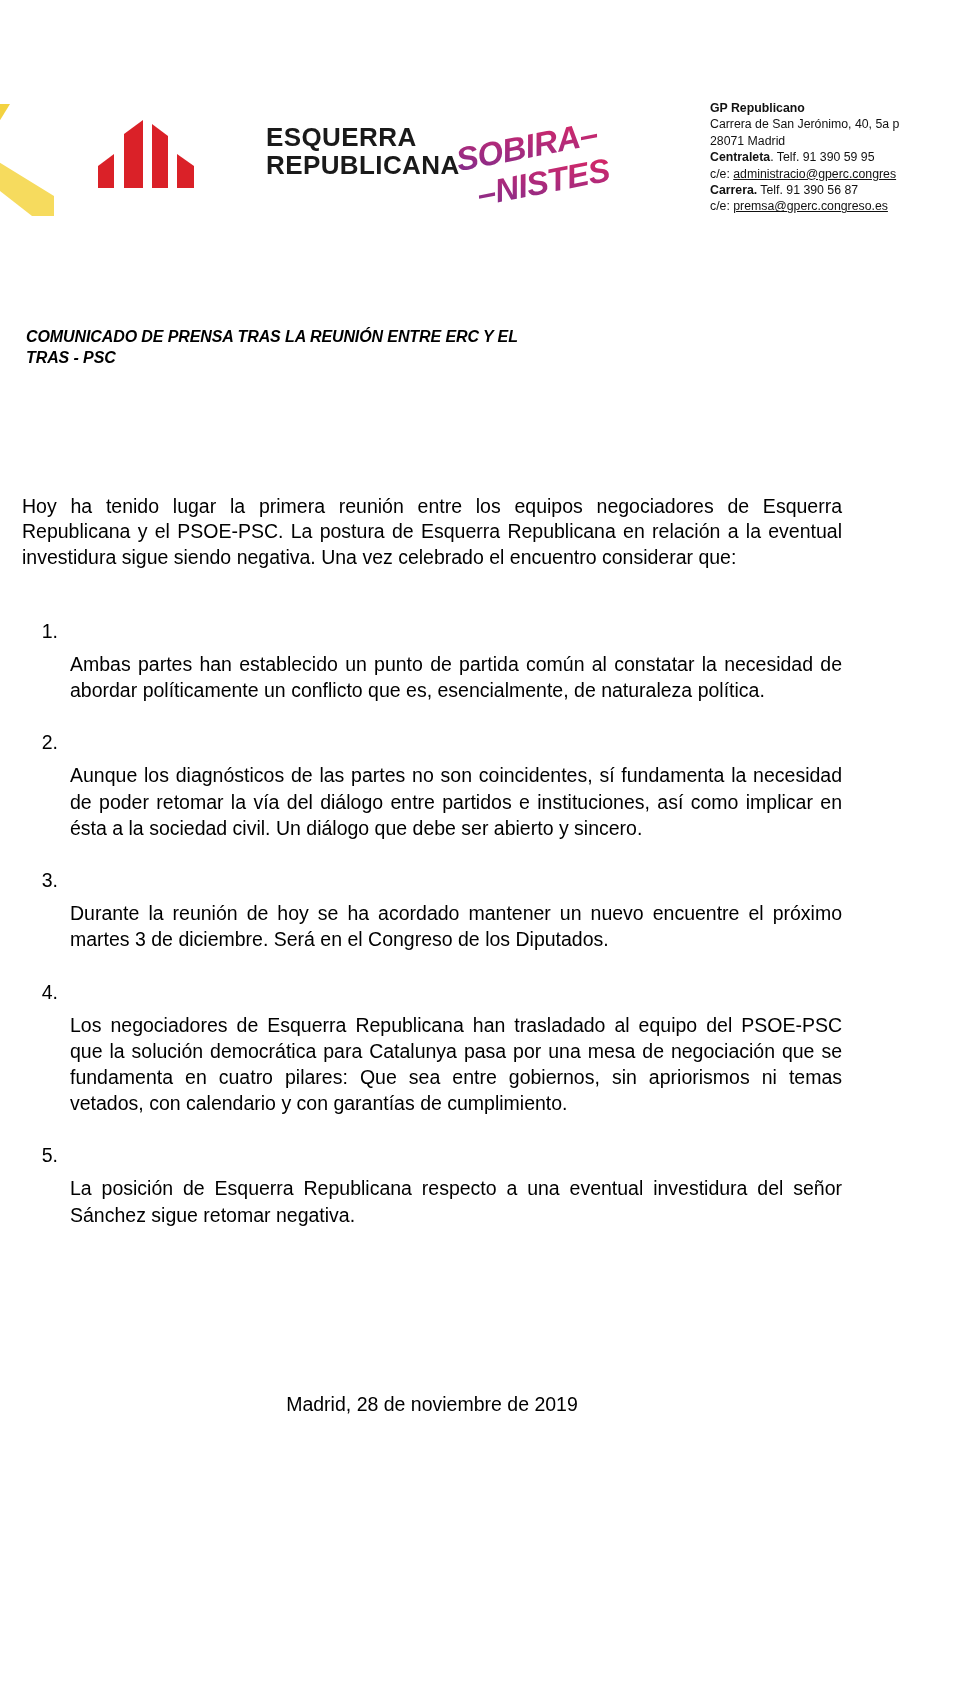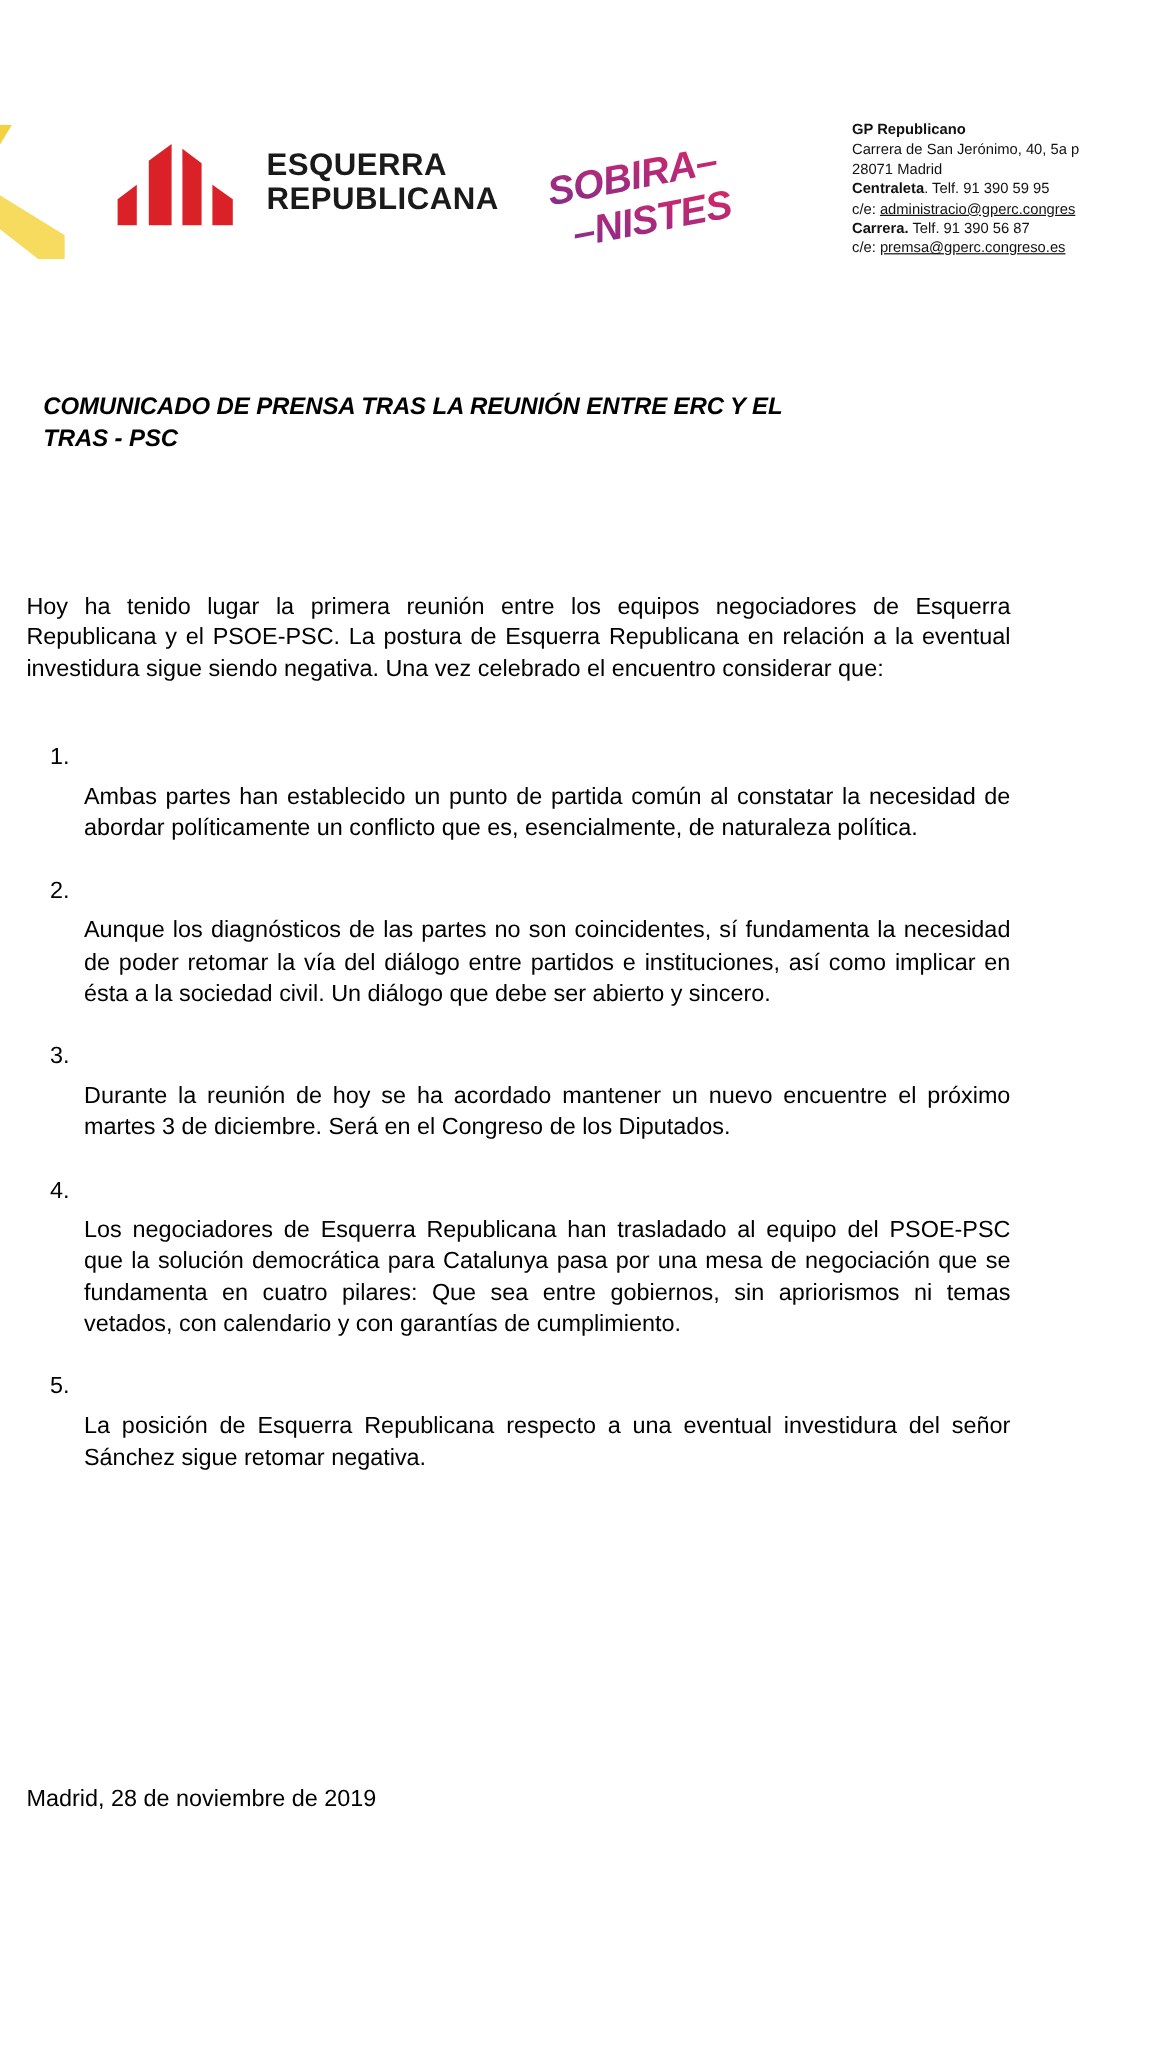--- a/index.html
+++ b/index.html
@@ -57,20 +57,21 @@
     margin-right: 22px;
   }
   .erc-wordmark {
     font-family: "Liberation Sans", sans-serif;
     font-weight: bold;
     font-size: 26px;
     line-height: 1.07;
     letter-spacing: 0.4px;
     color: #1a1a1a;
     white-space: nowrap;
+    margin-left: 44px;
   }
 
   
   .sobira-logo {
     position: absolute;
     left: 452px;
     top: 112px;
     width: 172px;
     height: 96px;
   }
@@ -86,24 +87,24 @@
     color: #111111;
     white-space: nowrap;
   }
   .contact .strong { font-weight: bold; }
   .contact .uline { text-decoration: underline; }
   .contact-line { height: 16.4px; }
 
   
   .doc-title {
     position: absolute;
-    left: 36px;
+    left: 26px;
     top: 326px;
     width: 824px;
-    font-size: 20px;
+    font-size: 16px;
     font-weight: bold;
     font-style: italic;
     line-height: 1.33;
     letter-spacing: -0.1px;
   }
 
   .intro {
     position: absolute;
     left: 22px;
     top: 474px;
@@ -138,25 +139,25 @@
     flex: 1 1 auto;
     text-align: justify;
     text-justify: inter-word;
     margin-top: 33px;
   }
   .list-item.tight { margin-bottom: 20px; }
 
   .signoff {
     position: absolute;
     left: 22px;
-    top: 1487px;
+    top: 1392px;
     width: 820px;
     font-size: 19.5px;
     line-height: 1.33;
-    text-align: left;
+    text-align: center;
   }
 </style>
 </head>
 <body>
 
 <div class="page">
 
   <div class="header">
 
     <div class="ribbon">

